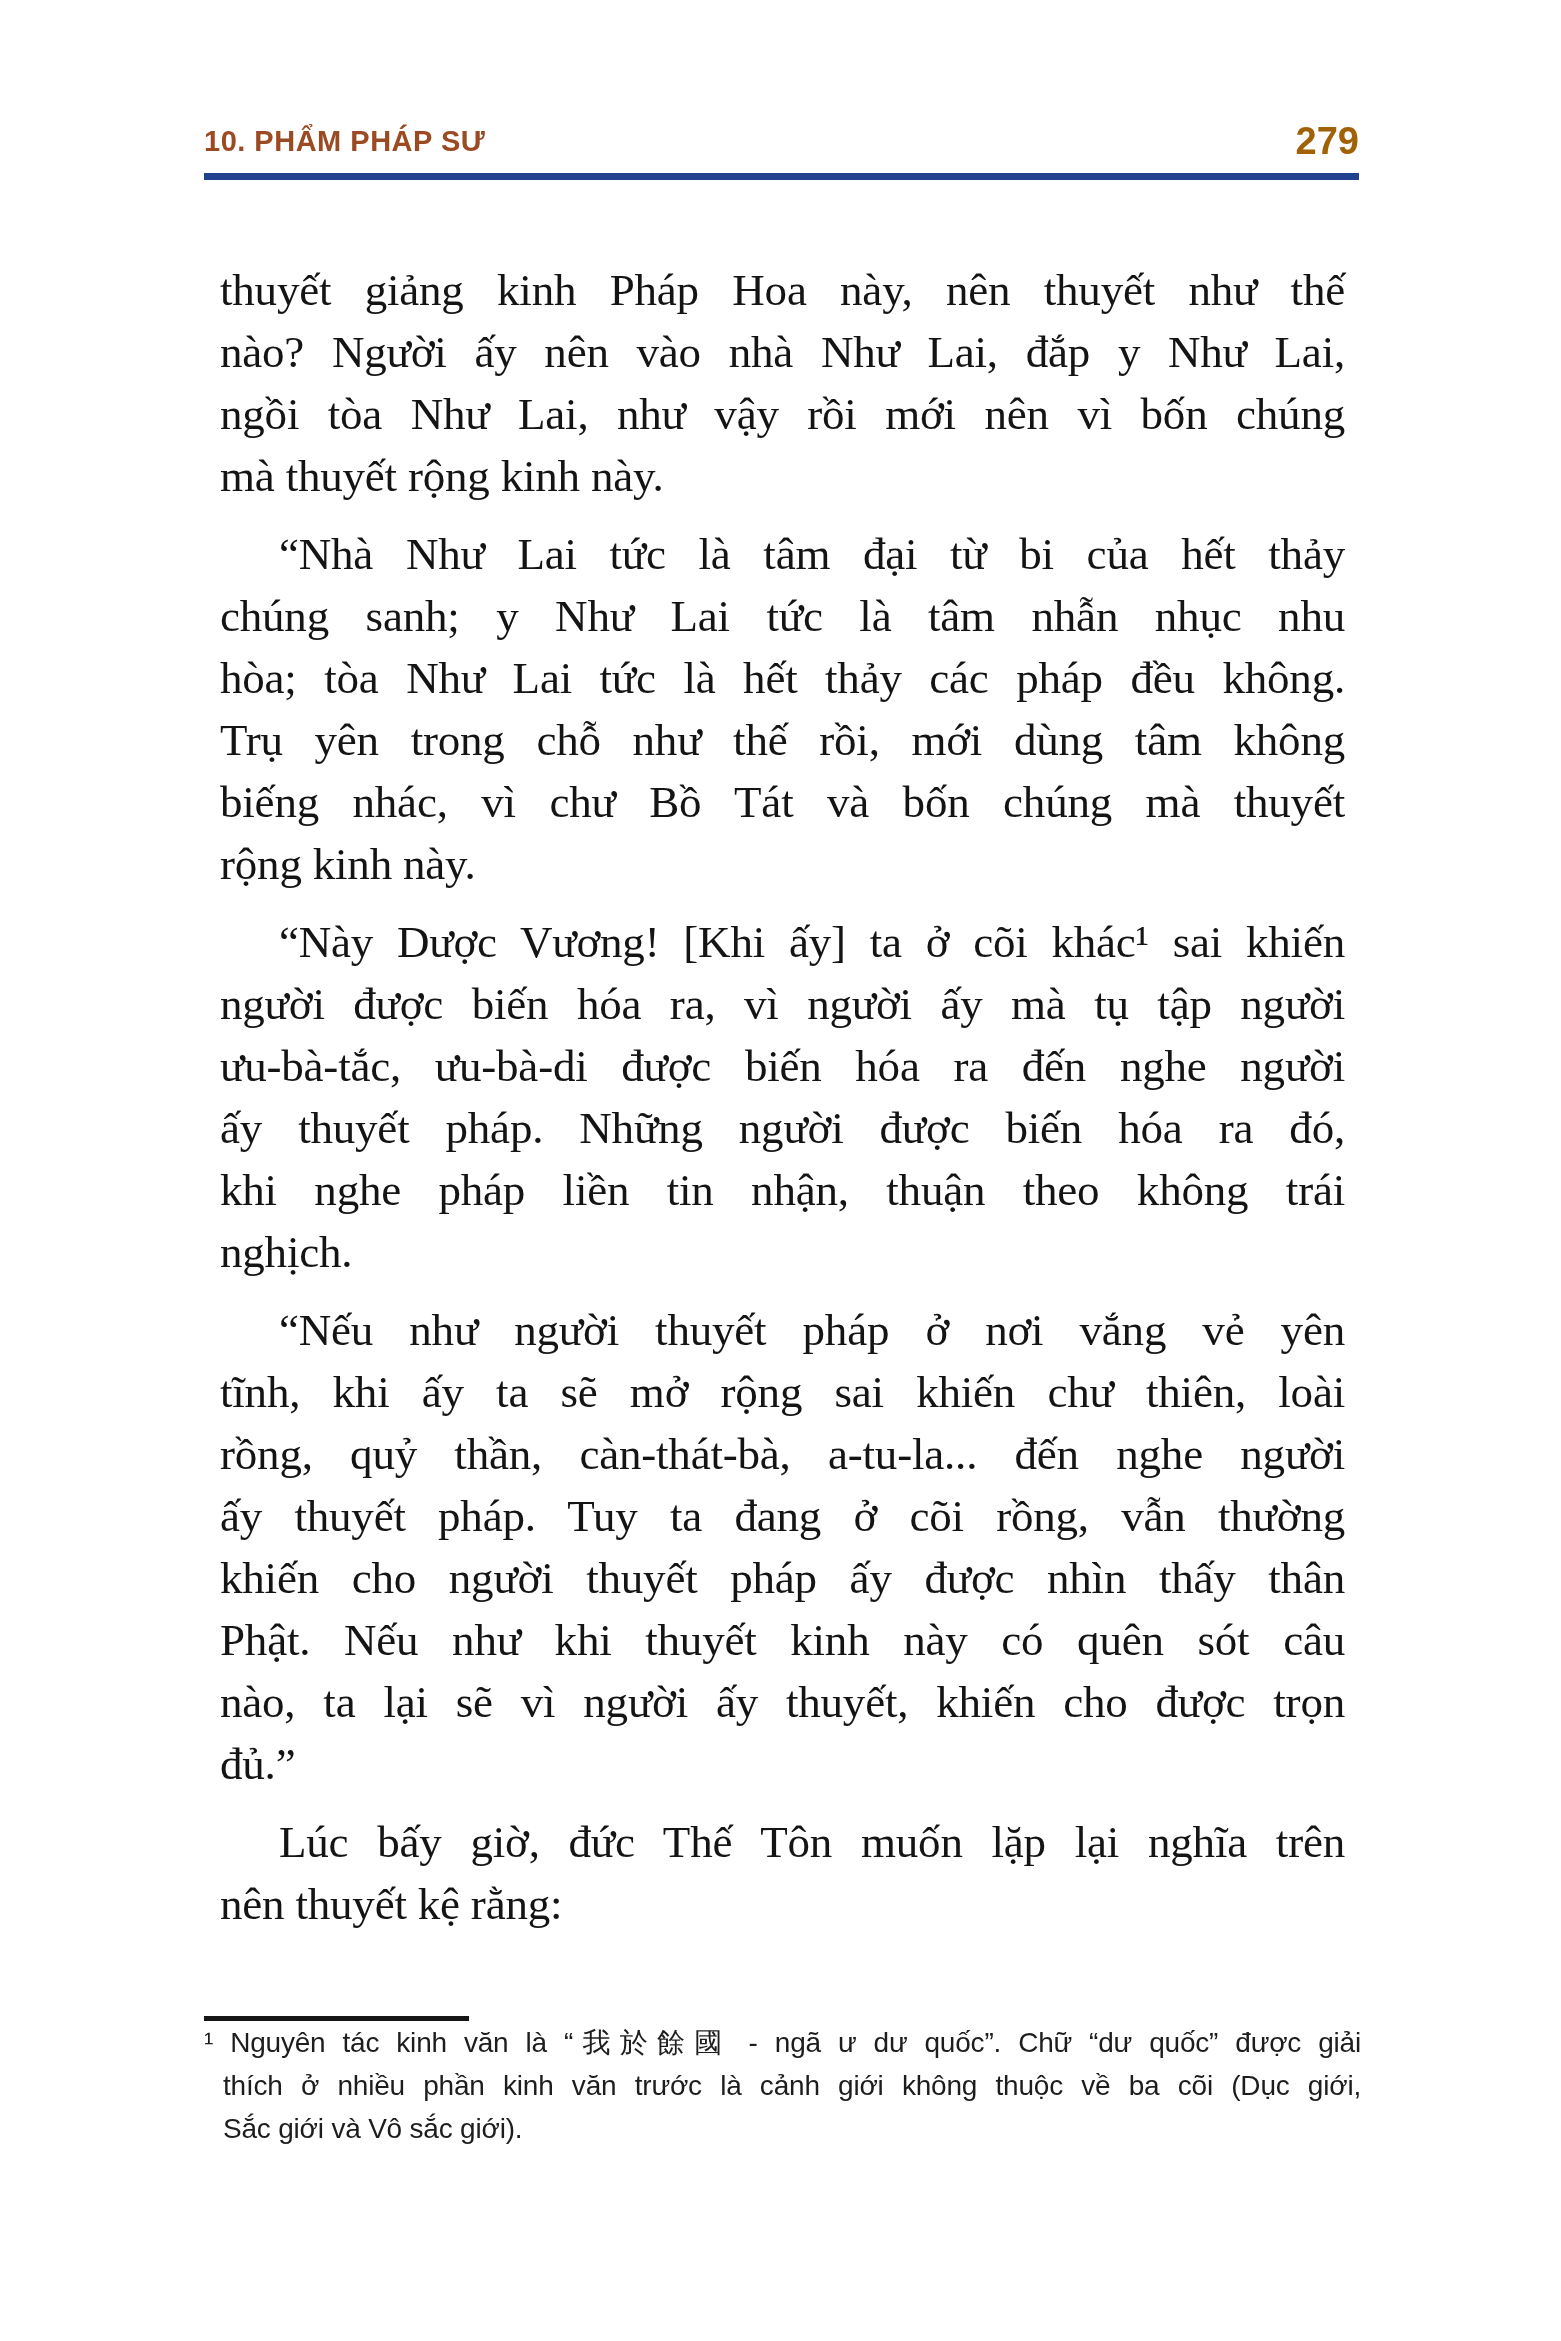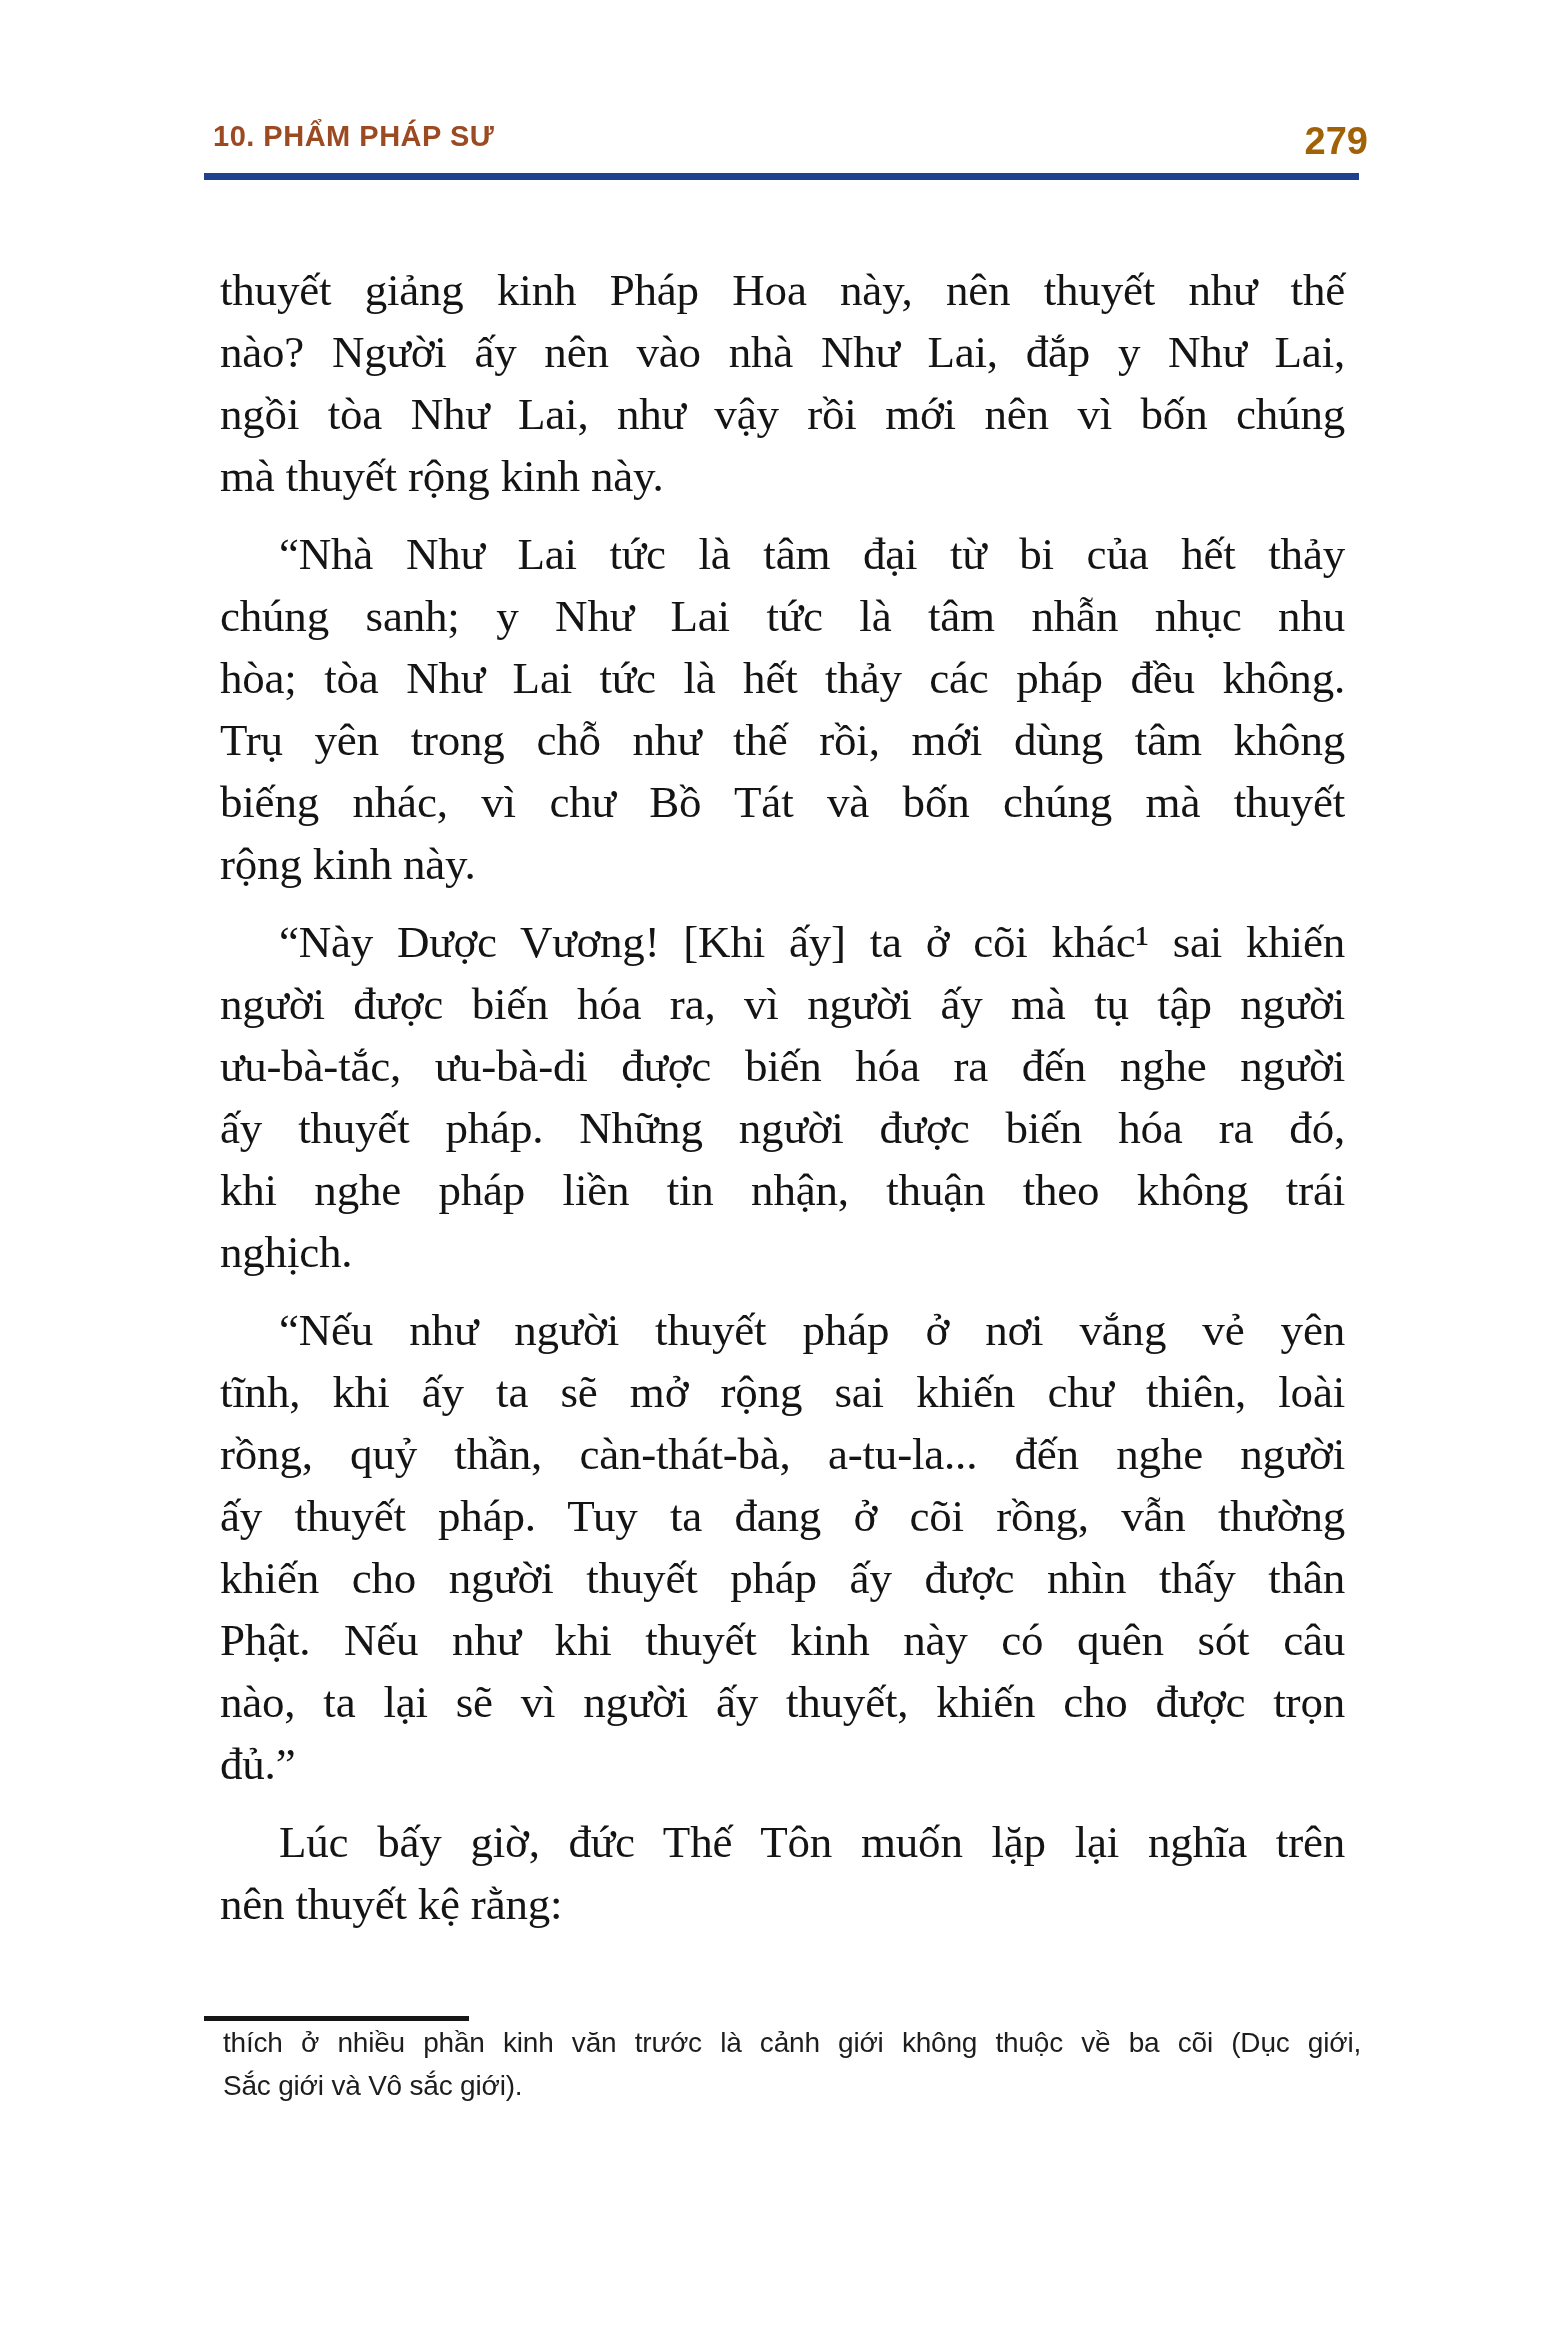--- a/index.html
+++ b/index.html
@@ -10,21 +10,21 @@
   }
   html,body{margin:0;padding:0;background:#ffffff;}
   .page{
     position:relative;
     width:1561px;height:2342px;
     background:#ffffff;
     overflow:hidden;
   }
   .pagehead{
     position:absolute;left:204px;top:122px;width:1155px;
-    display:flex;justify-content:space-between;align-items:flex-start;margin-left:9px;
+    display:flex;justify-content:space-between;align-items:center;
   }
   .chapter{
     font-family:"Liberation Sans","DejaVu Sans",sans-serif;
     font-weight:700;font-size:29px;line-height:1;
     letter-spacing:0.5px;
     color:var(--chapter-title);
   }
   .pagenum{
     font-family:"Liberation Sans","DejaVu Sans",sans-serif;
     font-weight:700;font-size:38px;line-height:1;
@@ -107,17 +107,18 @@
       </div>
       <div class="para">
         <div class="line indent">Lúc bấy giờ, đức Thế Tôn muốn lặp lại nghĩa trên</div>
         <div class="line last">nên thuyết kệ rằng:</div>
       </div>
     </main>
 
   <div class="fnrule"></div>
 
   <section class="footnote">
+      <div class="fn-line">¹ Nguyên tác kinh văn là “我於餘國 - ngã ư dư quốc”. Chữ “dư quốc” được giải</div>
       <div class="fn-line cont">thích ở nhiều phần kinh văn trước là cảnh giới không thuộc về ba cõi (Dục giới,</div>
       <div class="fn-line last cont">Sắc giới và Vô sắc giới).</div>
     </section>
 </div>
 
 
 </body></html>

